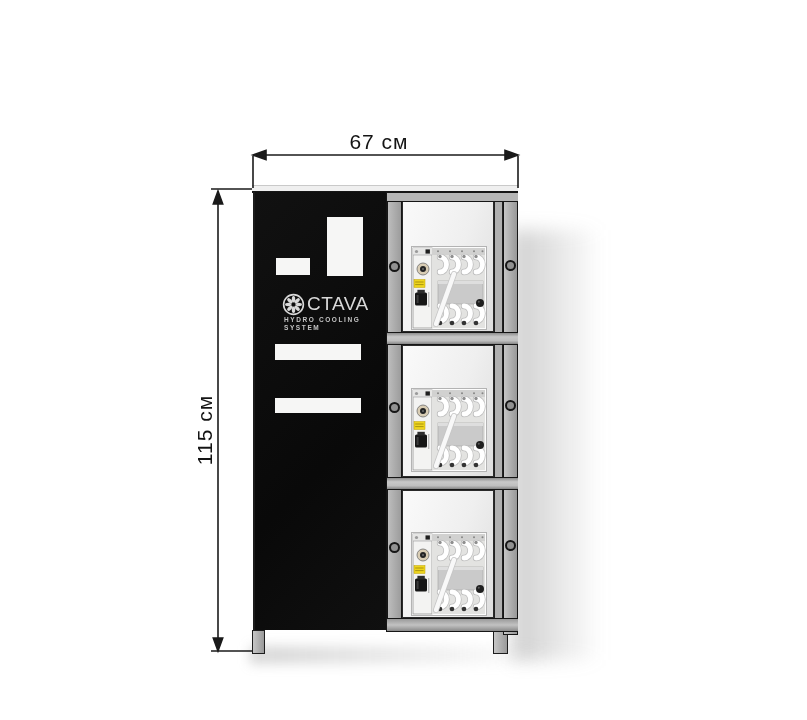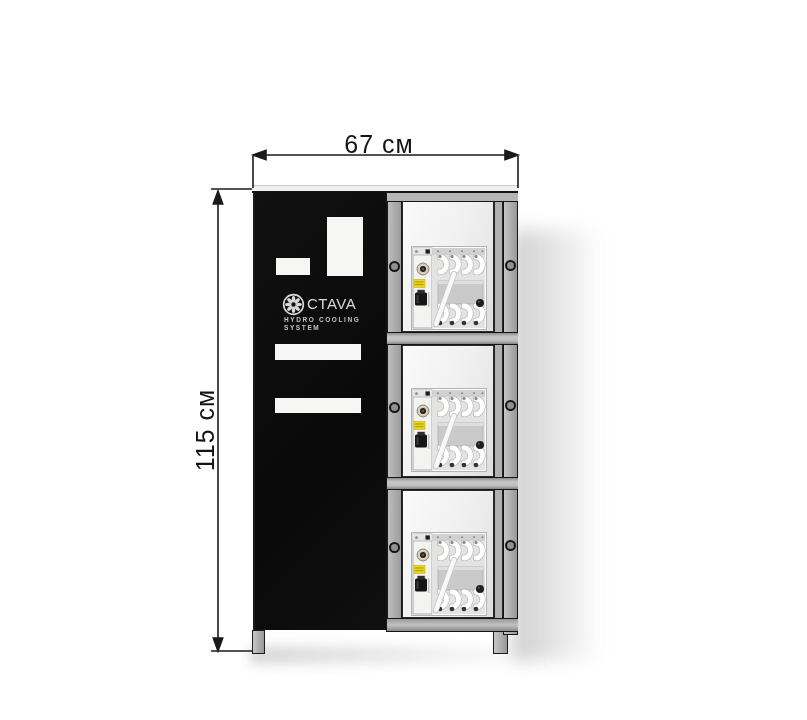--- a/index.html
+++ b/index.html
@@ -17,21 +17,21 @@
   }
   .shadow-bottom{
     left:250px;top:646px;width:300px;height:18px;z-index:1;
     background:linear-gradient(to right, rgba(120,120,120,.30), rgba(170,170,170,.18) 60%, rgba(255,255,255,0));
     filter:blur(6px);
   }
 
   
   .dim-svg{left:0;top:0;z-index:6;}
   .dim-label{
-    z-index:7;color:#141414;font-size:25px;letter-spacing:1px;
+    z-index:7;color:#141414;font-size:21px;letter-spacing:1px;
     font-family:"Liberation Sans", sans-serif;
   }
   .dim-label-width{left:253px;top:130px;width:252px;text-align:center;}
   .dim-label-height{left:205px;top:430px;width:0;height:0;}
   .dim-label-height span{
     position:absolute;white-space:nowrap;
     transform:translate(-50%,-50%) rotate(-90deg);
   }
 
   
@@ -50,21 +50,21 @@
   .cut-tall{left:327px;top:217px;width:36px;height:59px;}
   .cut-small{left:276px;top:258px;width:34px;height:17px;}
   .cut-bar1{left:275px;top:344px;width:86px;height:16px;}
   .cut-bar2{left:275px;top:398px;width:86px;height:15px;}
 
   .logo-row{
     left:282px;top:292px;width:100px;height:24px;z-index:4;
     display:flex;align-items:center;gap:2px;
   }
   .logo-text{
-    color:#d9d9d9;font-size:15px;letter-spacing:.5px;line-height:24px;
+    color:#d9d9d9;font-size:19px;letter-spacing:.5px;line-height:24px;
   }
   .logo-tagline{
     left:284px;top:316px;width:90px;z-index:4;color:#c4c4c4;
     font-size:6.5px;font-weight:bold;letter-spacing:1.6px;line-height:8px;
   }
 
   
   .rs-back{
     left:386px;top:192px;width:132px;height:440px;
     background:#a6a6a6;border:1.5px solid #161616;box-sizing:border-box;z-index:2;

